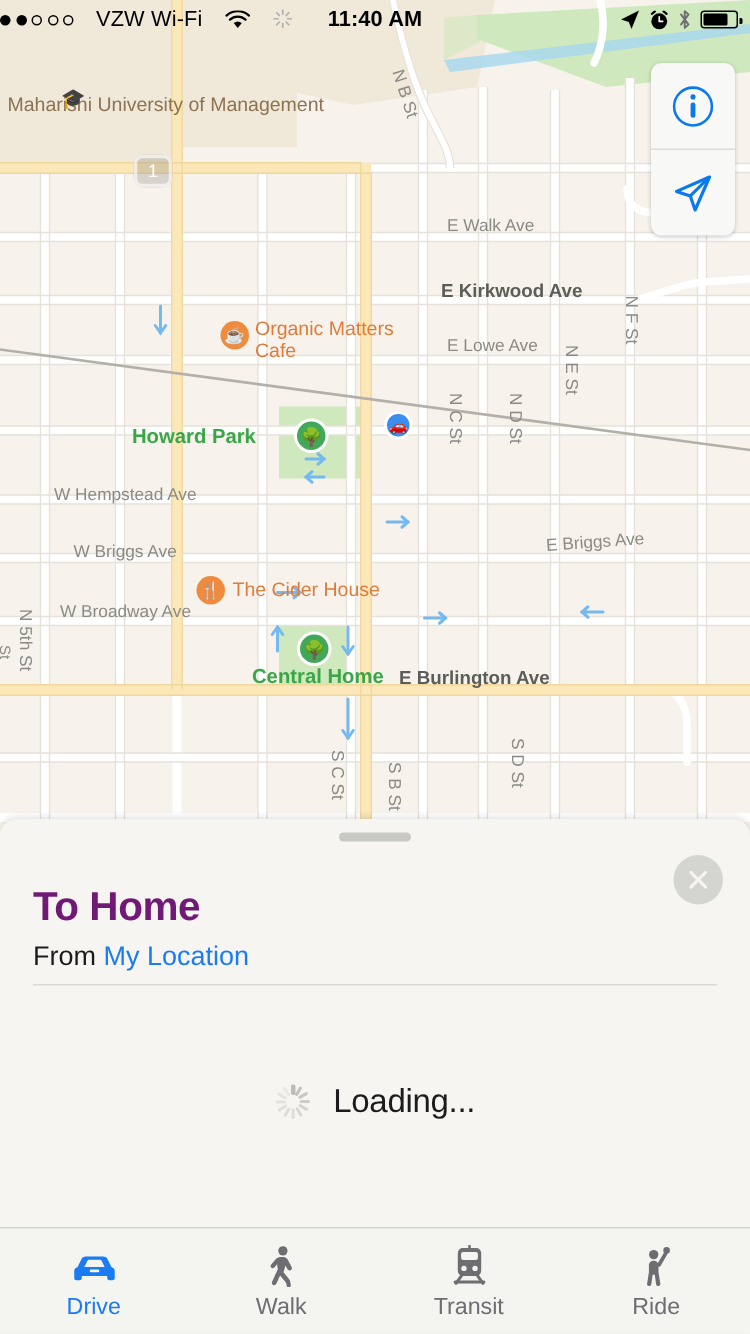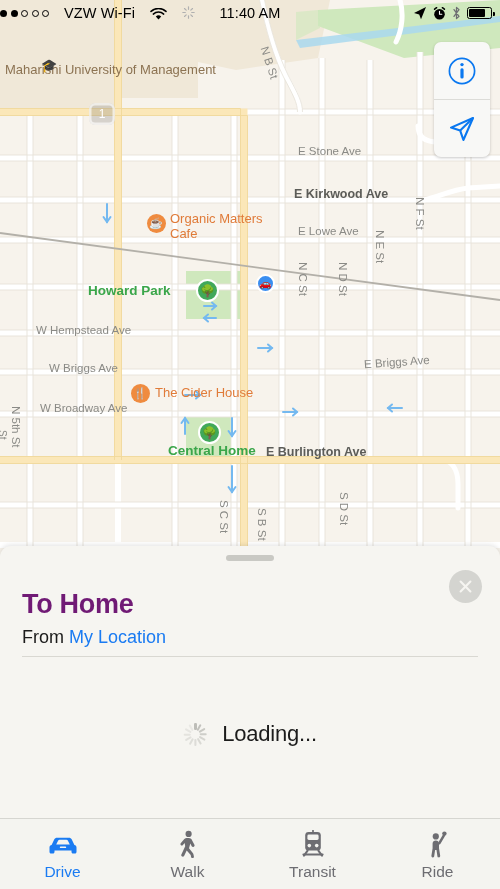--- a/index.html
+++ b/index.html
@@ -19,21 +19,21 @@
   }
   #status-left { display:flex; align-items:center; gap:15px; flex:0 0 auto; }
   .sig-dots { display:flex; align-items:center; gap:3.5px; }
   .dot { width:7px; height:7px; border-radius:50%; background:#000; }
   .dot.hollow { background:transparent; border:1.1px solid #000; width:7px; height:7px; }
   #carrier { font-size:14.5px; font-weight:400; }
   #wifi-glyph { display:inline-block; width:17px; height:13px; position:relative; }
   #sync-glyph { font-size:13px; color:#8e8e93; line-height:1; }
   #status-center {
     position:absolute; left:0; right:0; text-align:center;
-    font-size:14.5px; font-weight:400; letter-spacing:0.1px;
+    font-size:14.5px; font-weight:700; letter-spacing:0.1px;
   }
   #status-right {
     margin-left:auto; display:flex; align-items:center; gap:6px;
     padding-right:8px; flex:0 0 auto;
   }
   #battery { width:25px; height:12px; border:1.2px solid #000; border-radius:2.5px;
              position:relative; padding:1.3px; }
   #battery-fill { height:100%; width:78%; background:#000; border-radius:1px; }
   #battery:after { content:""; position:absolute; right:-3.5px; top:3.5px;
                    width:2px; height:4px; background:#000; border-radius:0 1px 1px 0; }
@@ -289,21 +289,21 @@
     <div class="poi-icon poi-orange" style="left:131px; top:384px;">🍴</div>
     <div class="map-label lbl-poi" style="left:155px; top:385px;">
       <span>The Cider House</span>
     </div>
 
     <div class="poi-icon poi-green" style="left:198px; top:421px;">🌳</div>
     <div class="map-label lbl-park" style="left:168px; top:443px;">
       <span>Central Home</span>
     </div>
 
-    <div class="map-label lbl-street" style="left:298px; top:145px;"><span>E Stone Ave</span></div>
+    <div class="map-label lbl-street" style="left:298px; top:145px;"><span>E Walk Ave</span></div>
     <div class="map-label lbl-street-major" style="left:294px; top:187px;"><span>E Kirkwood Ave</span></div>
     <div class="map-label lbl-street" style="left:298px; top:225px;"><span>E Lowe Ave</span></div>
     <div class="map-label lbl-street" style="left:36px; top:324px;"><span>W Hempstead Ave</span></div>
     <div class="map-label lbl-street" style="left:49px; top:362px;"><span>W Briggs Ave</span></div>
     <div class="map-label lbl-street" style="left:364px; top:356px; transform:rotate(-4deg);"><span>E Briggs Ave</span></div>
     <div class="map-label lbl-street" style="left:40px; top:402px;"><span>W Broadway Ave</span></div>
     <div class="map-label lbl-street-major" style="left:266px; top:445px;"><span>E Burlington Ave</span></div>
 
     <div class="map-label lbl-street lbl-vert" style="left:270px; top:45px; transform:rotate(72deg);"><span>N B St</span></div>
     <div class="map-label lbl-street lbl-vert" style="left:309px; top:262px; transform:rotate(90deg);"><span>N C St</span></div>

